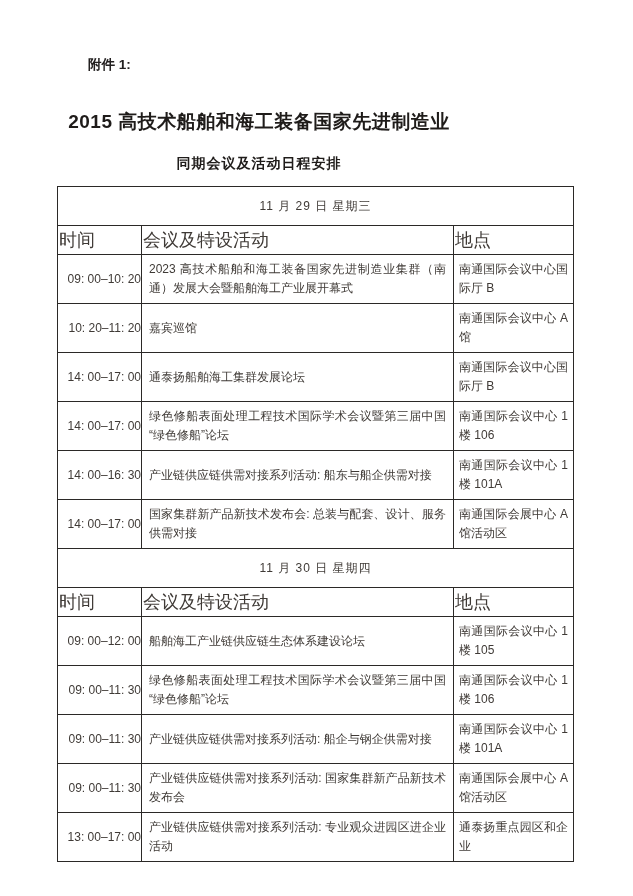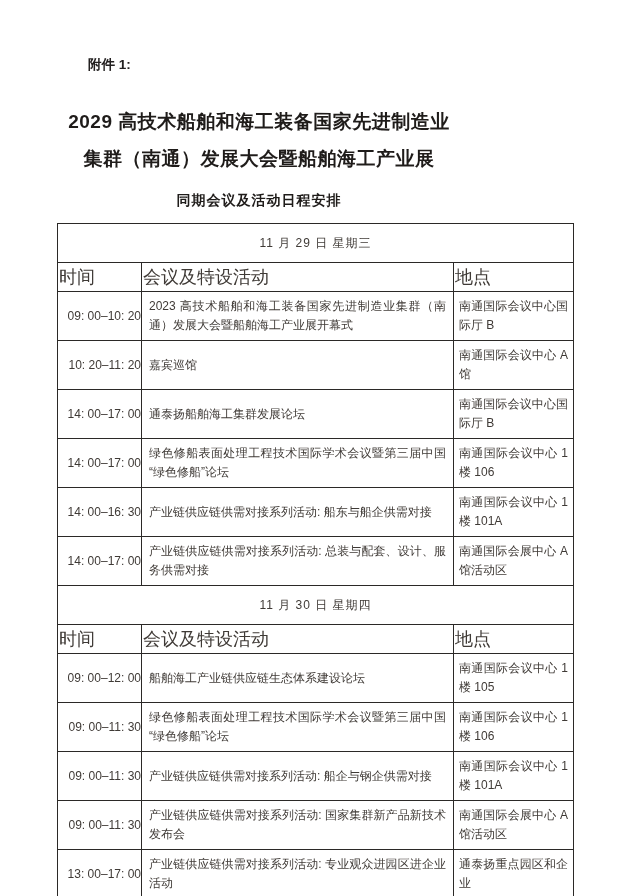--- a/index.html
+++ b/index.html
@@ -80,22 +80,21 @@
     padding: 5px 5px;
   }
 </style>
 </head>
 <body>
 
 <div class="page">
   <div class="attachment">附件 1:</div>
 
   <div class="title">
-    <div>2029 高技术船舶和海工装备国家先进制造业</div>
-    <div>集群（南通）发展大会暨船舶海工产业展</div>
+    <div>2015 高技术船舶和海工装备国家先进制造业</div>
   </div>
 
   <div class="subtitle">同期会议及活动日程安排</div>
 
   <table class="schedule">
     <colgroup>
       <col style="width:84px">
       <col style="width:312px">
       <col style="width:120px">
     </colgroup>
@@ -128,21 +127,21 @@
           <td class="activity-cell">绿色修船表面处理工程技术国际学术会议暨第三届中国“绿色修船”论坛</td>
           <td class="location-cell">南通国际会议中心 1 楼 106</td>
         </tr>
         <tr class="data-row">
           <td class="time-cell">14: 00–16: 30</td>
           <td class="activity-cell">产业链供应链供需对接系列活动: 船东与船企供需对接</td>
           <td class="location-cell">南通国际会议中心 1 楼 101A</td>
         </tr>
         <tr class="data-row">
           <td class="time-cell">14: 00–17: 00</td>
-          <td class="activity-cell">产业链供应链供需对接系列活动: 总装与配套、设计、服务供需对接</td>
+          <td class="activity-cell">国家集群新产品新技术发布会: 总装与配套、设计、服务供需对接</td>
           <td class="location-cell">南通国际会展中心 A 馆活动区</td>
         </tr>
         <tr class="date-row">
           <td colspan="3">11 月 30 日  星期四</td>
         </tr>
         <tr class="head-row">
           <td>时间</td>
           <td>会议及特设活动</td>
           <td>地点</td>
         </tr>

